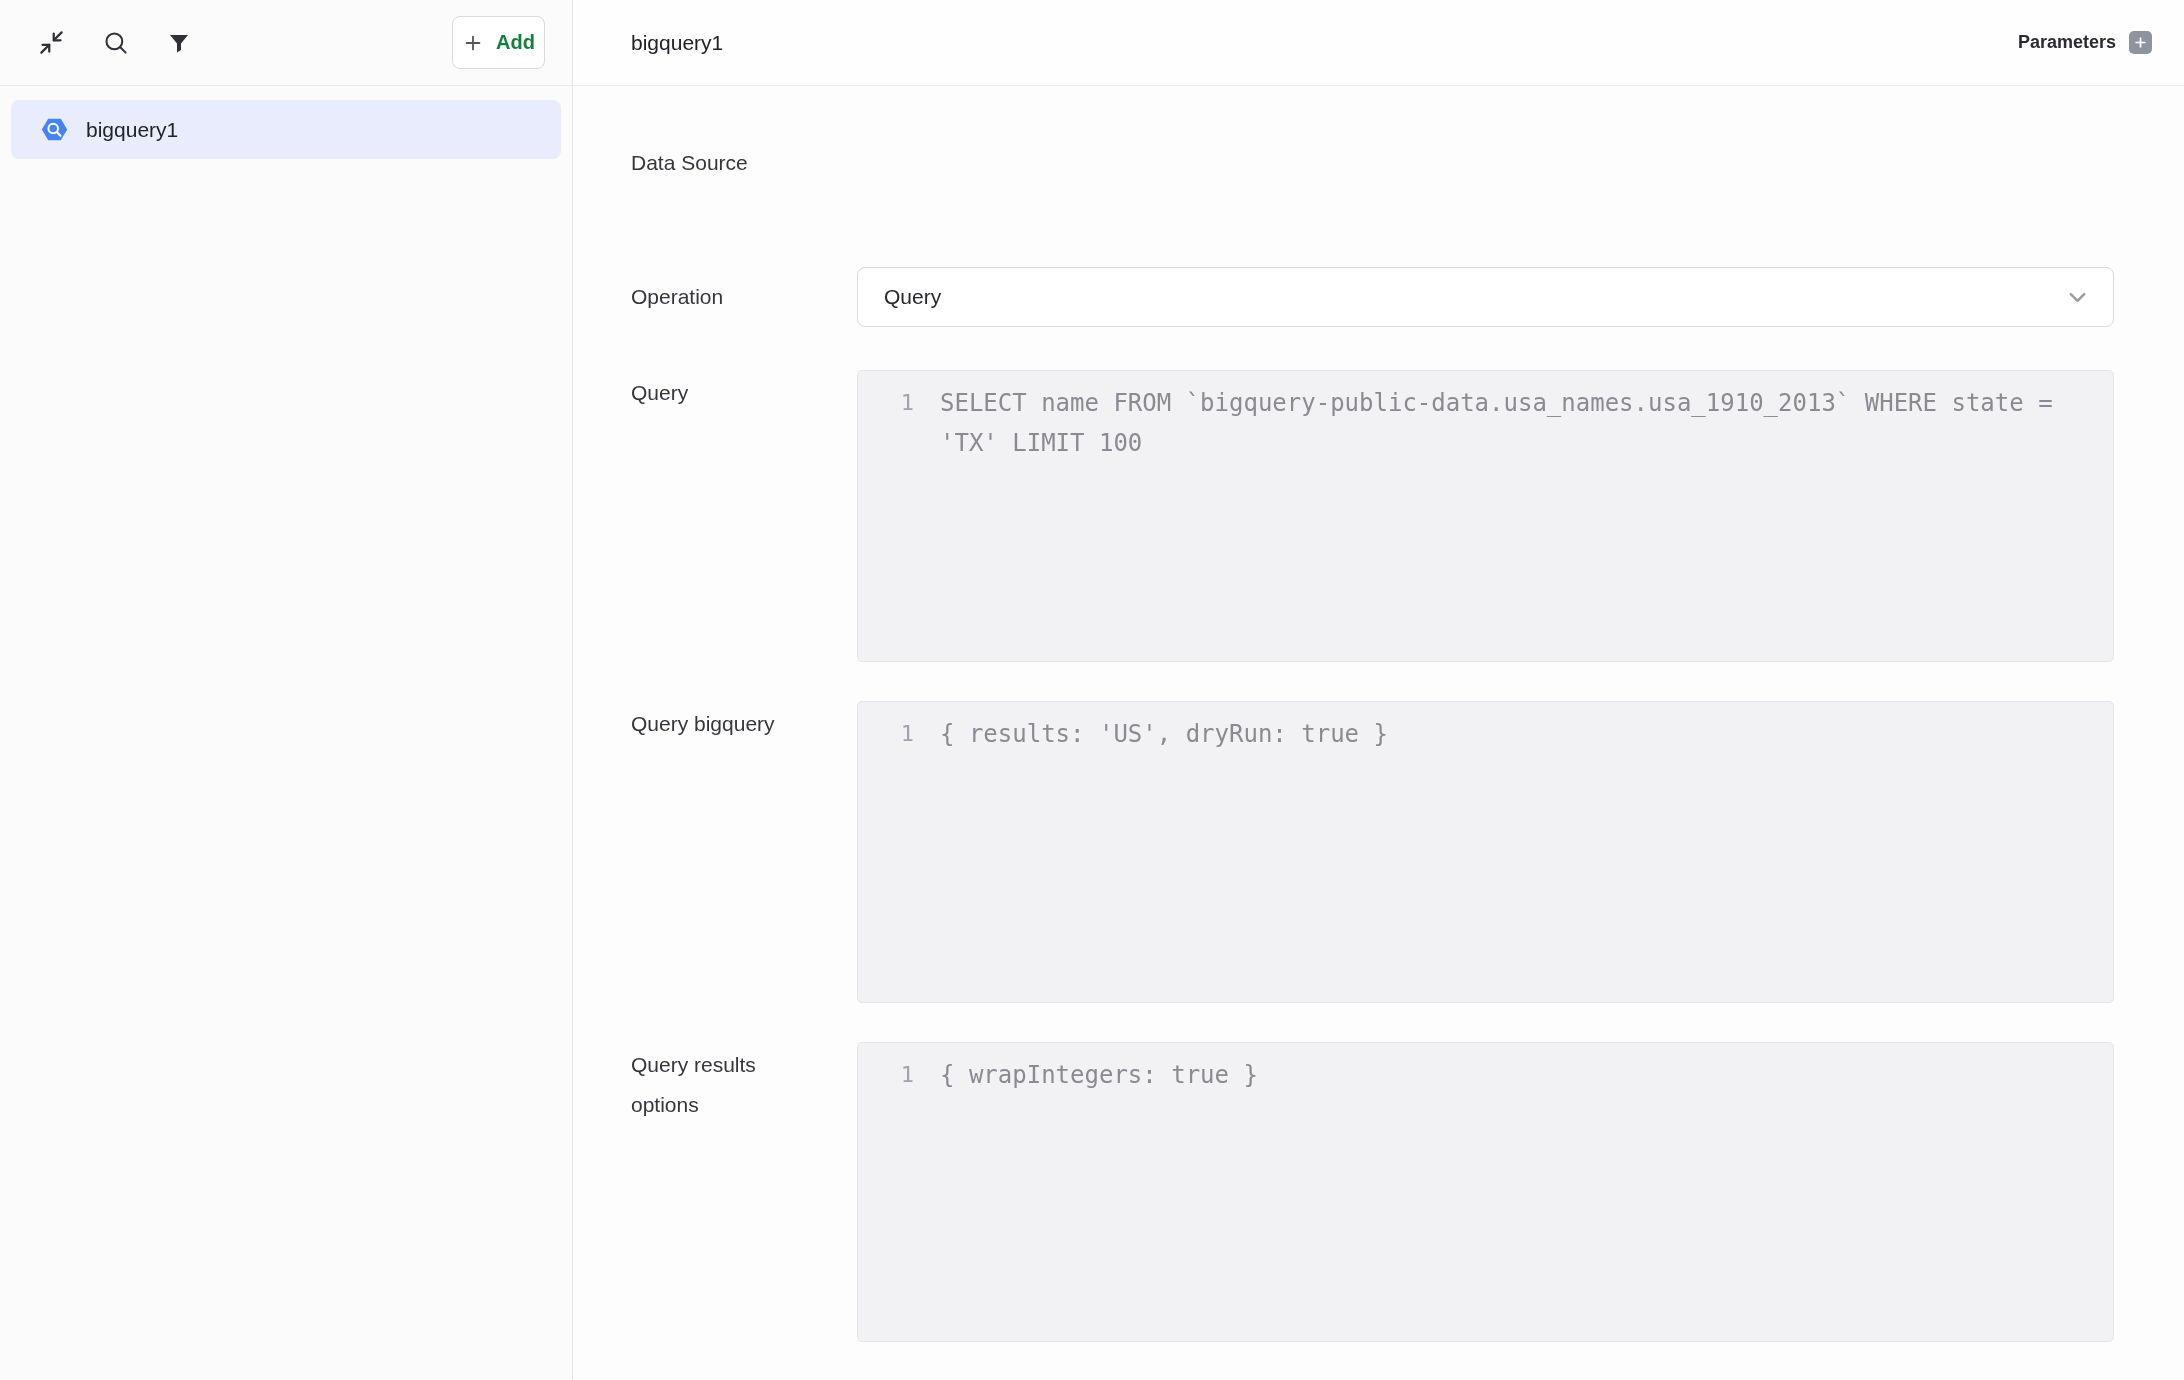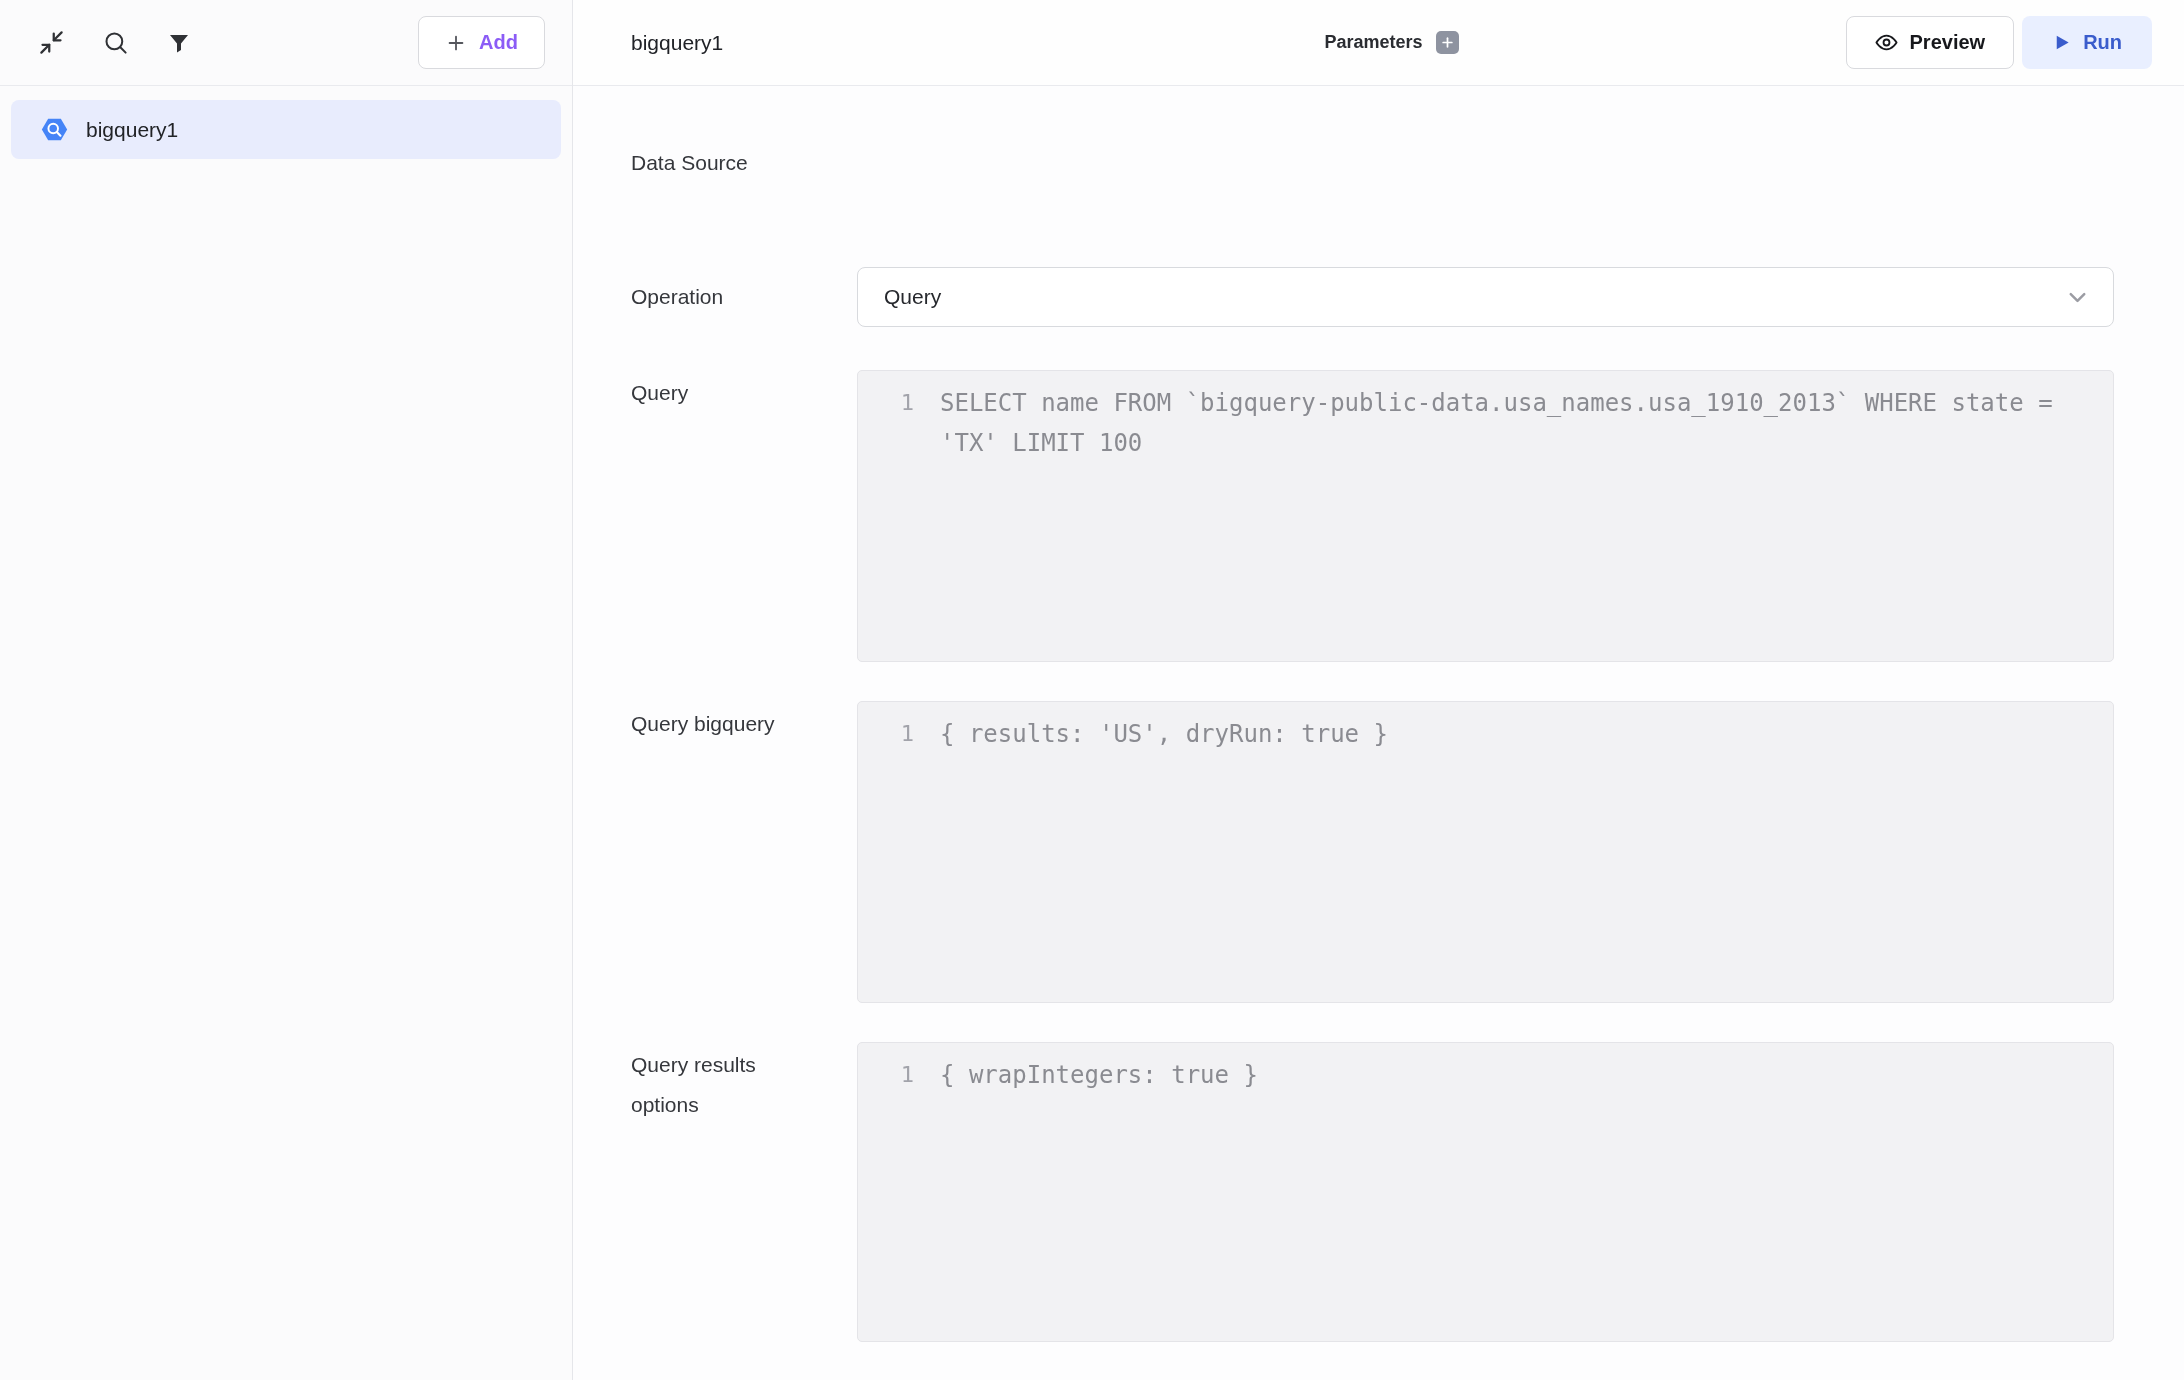--- a/index.html
+++ b/index.html
@@ -49,22 +49,22 @@
     display: inline-flex;
     align-items: center;
     gap: 12px;
     cursor: pointer;
     border: none;
     white-space: nowrap;
   }
   .add-btn {
     background: #ffffff;
     border: 1px solid #d9dade;
-    color: #8b5cf6;
-    padding: 0 26px;
+    color: #15803d;
+    padding: 0 9px;
   }
   .query-list { padding: 14px 11px; }
   .query-item {
     height: 59px;
     border-radius: 8px;
     display: flex;
     align-items: center;
     gap: 16px;
     padding: 0 20px 0 28px;
     cursor: pointer;
@@ -222,35 +222,20 @@
       </div>
       <div class="header-center">
         <span>Parameters</span>
         <span class="plus-badge">
           <svg width="13" height="13" viewBox="0 0 24 24" fill="none" stroke="#ffffff" stroke-width="3.2" stroke-linecap="round">
             <line x1="12" y1="4" x2="12" y2="20"></line>
             <line x1="4" y1="12" x2="20" y2="12"></line>
           </svg>
         </span>
       </div>
-      <div class="header-right">
-        <button class="btn preview-btn">
-          <svg width="23" height="23" viewBox="0 0 24 24" fill="none" stroke="#17181c" stroke-width="1.9" stroke-linecap="round" stroke-linejoin="round">
-            <path d="M1.5 12s4-7.2 10.5-7.2S22.5 12 22.5 12s-4 7.2-10.5 7.2S1.5 12 1.5 12z"></path>
-            <circle cx="12" cy="12" r="3.1"></circle>
-          </svg>
-          <span>Preview</span>
-        </button>
-        <button class="btn run-btn">
-          <svg width="19" height="19" viewBox="0 0 24 24" fill="#3a5ccc">
-            <polygon points="6,3.5 21,12 6,20.5"></polygon>
-          </svg>
-          <span>Run</span>
-        </button>
-      </div>
     </header>
 
     <div class="content">
 
       <div class="form-row mb-lg">
         <div class="form-label">Data Source</div>
       </div>
 
       <div class="form-row mb-md">
         <div class="form-label">Operation</div>

